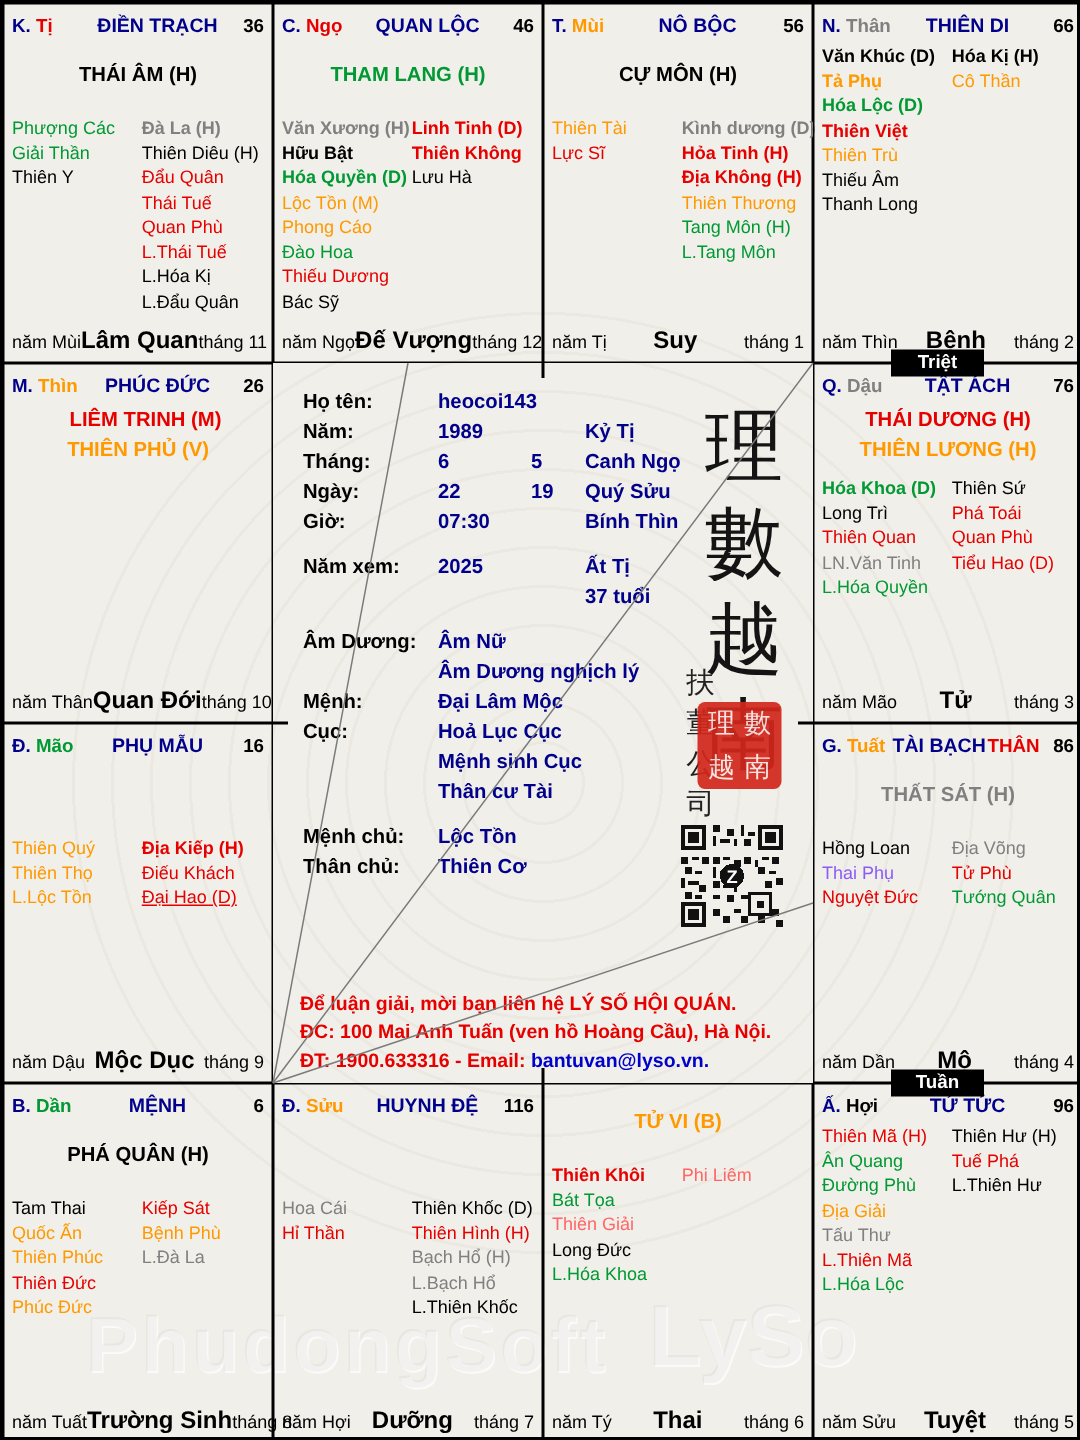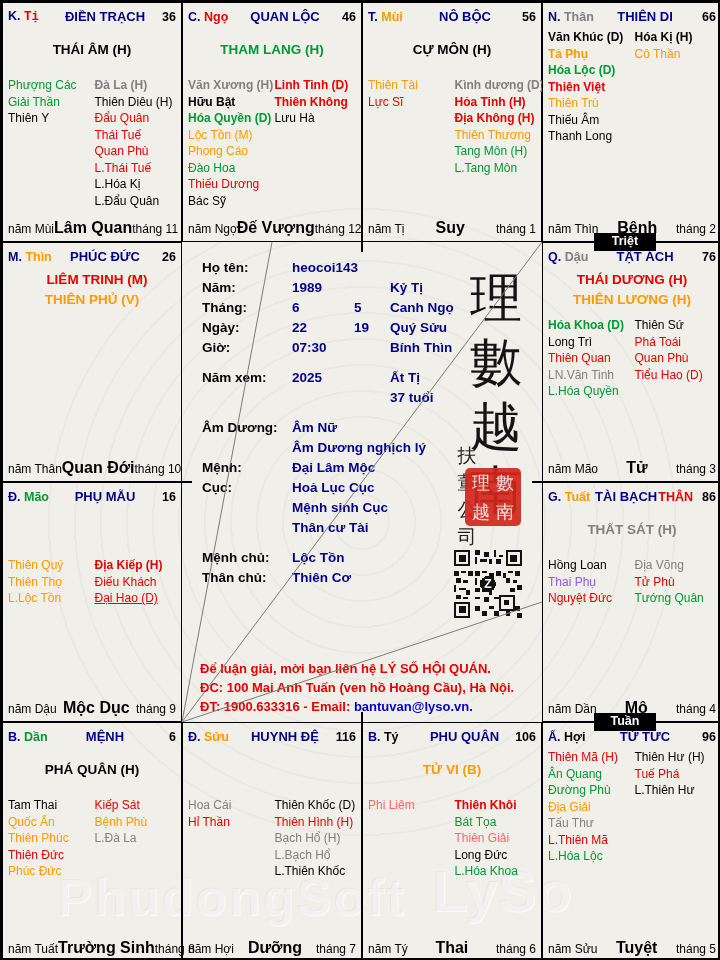--- a/index.html
+++ b/index.html
@@ -66,21 +66,21 @@
 </head>
 <body>
 
 <div id="board">
 
   <div class="wm" id="wm1">PhudongSoft</div>
   <div class="wm" id="wm2">LySo</div>
 
   <div class="cell" style="left:0;top:0">
     <div class="hdr">
-      <span class="sb"><span class="stem">K.</span> <span style="color: rgb(230, 0, 0); font-family: Liberation Mono, monospace;">Tị</span></span>
+      <span class="sb"><span class="stem">K.</span> <span style="color: rgb(230, 0, 0);">Tị</span></span>
       <span class="pname">ĐIỀN TRẠCH</span>
       <span class="num">36</span>
     </div>
     <div class="mains">
         <div class="star b" style="color: rgb(0, 0, 0);">THÁI ÂM (H)</div>
       </div>
     <div class="cols">
         <div class="col">
           <div class="star" style="color: rgb(0, 153, 51);">Phượng Các</div>
           <div class="star" style="color: rgb(0, 153, 51);">Giải Thần</div>
@@ -350,38 +350,33 @@
         </div>
       </div>
     <div class="foot">
         <span>năm Hợi</span>
         <span class="van">Dưỡng</span>
         <span>tháng 7</span>
       </div>
   </div>
 
   <div class="cell" style="left:360px;top:720px">
-    <div class="hdr">
-        <span class="sb"><span class="stem">B.</span> <span style="color: rgb(0, 0, 0);">Tý</span></span>
-      <span class="pname">PHU QUÂN</span>
-      <span class="num">106</span>
-      </div>
     <div class="mains">
         <div class="star b" style="color: rgb(255, 153, 0);">TỬ VI (B)</div>
       </div>
     <div class="cols">
-        <div class="col">
-          <div class="star" style="color: rgb(255, 102, 102);">Phi Liêm</div>
-        </div>
         <div class="col">
           <div class="star b" style="color: rgb(230, 0, 0);">Thiên Khôi</div>
           <div class="star" style="color: rgb(0, 153, 51);">Bát Tọa</div>
           <div class="star" style="color: rgb(255, 102, 102);">Thiên Giải</div>
           <div class="star" style="color: rgb(0, 0, 0);">Long Đức</div>
           <div class="star" style="color: rgb(0, 153, 51);">L.Hóa Khoa</div>
+        </div>
+        <div class="col">
+          <div class="star" style="color: rgb(255, 102, 102);">Phi Liêm</div>
         </div>
       </div>
     <div class="foot">
         <span>năm Tý</span>
         <span class="van">Thai</span>
         <span>tháng 6</span>
       </div>
   </div>
 
   <div class="cell" style="left:540px;top:720px">

